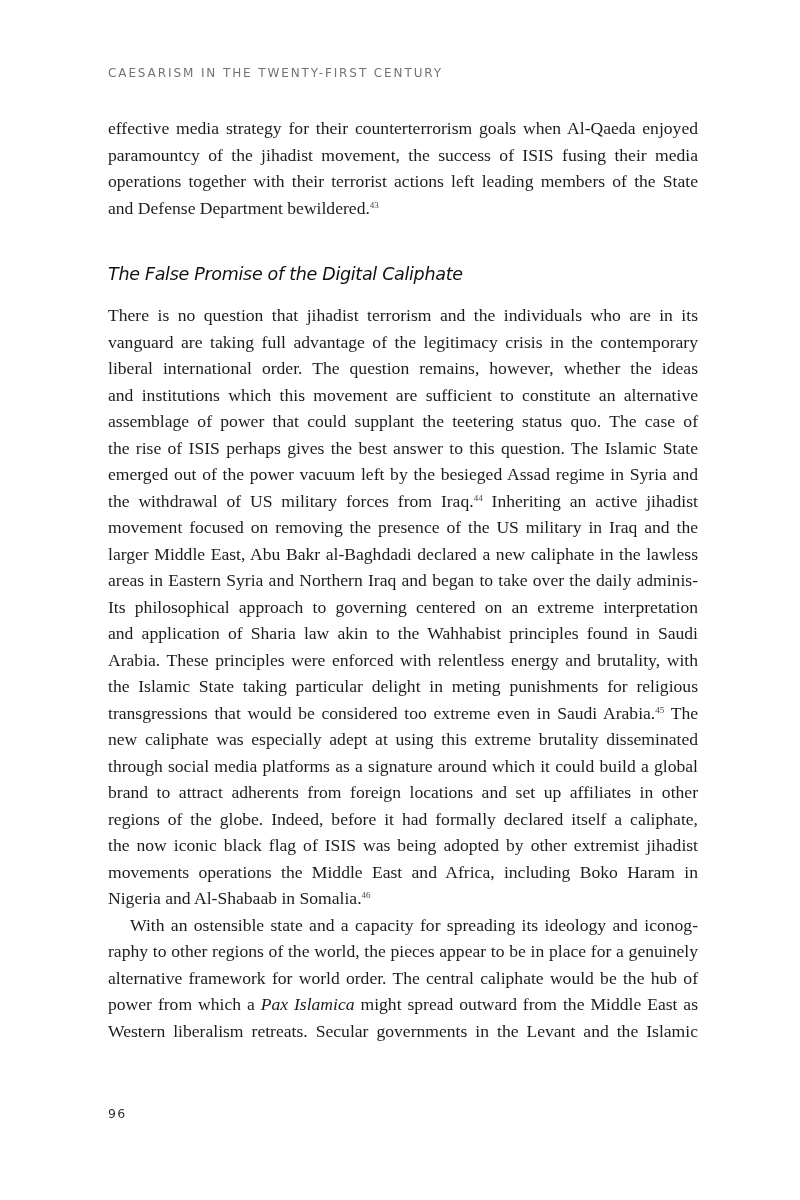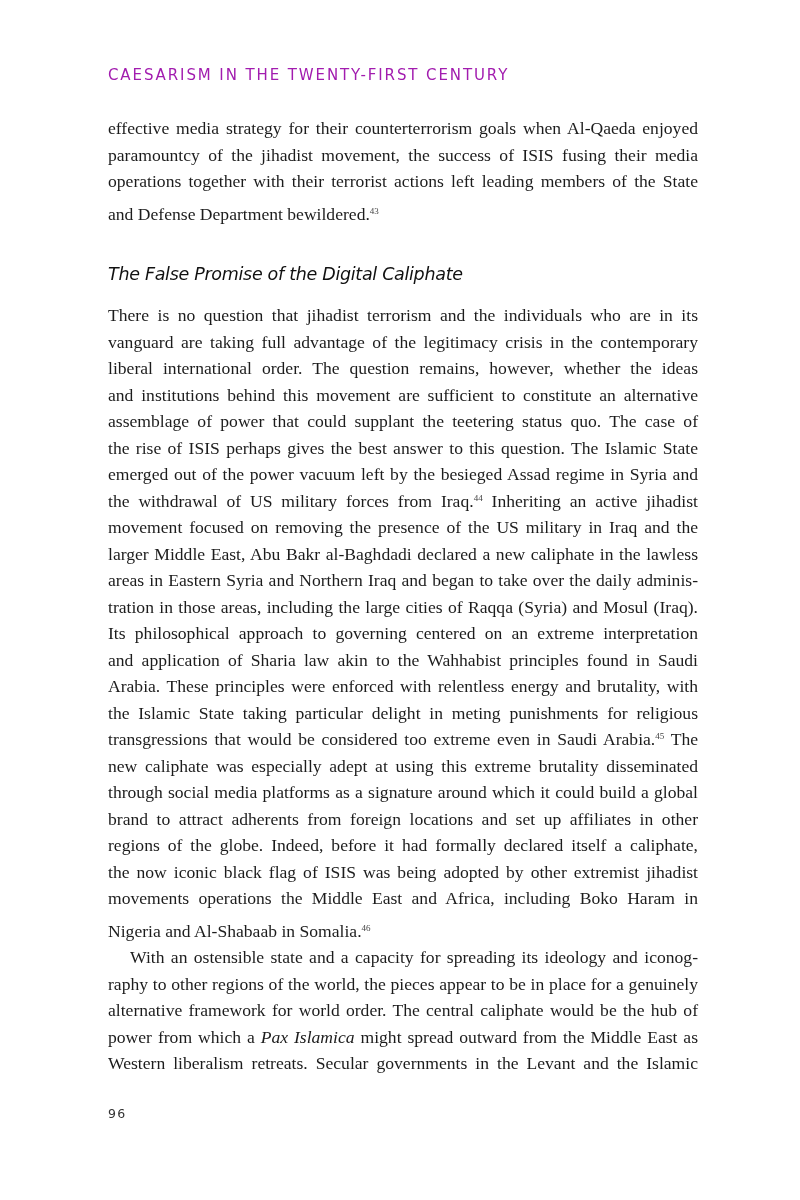--- a/index.html
+++ b/index.html
@@ -1,71 +1,70 @@
 <!DOCTYPE html>
 <html><head>
 <meta charset="utf-8">
 <style>
   html, body { margin:0; padding:0; background:#ffffff; }
   body { width:800px; height:1200px; position:relative; overflow:hidden; }
   .page { position:absolute; left:0; top:0; width:800px; height:1200px; background:#fff; }
   .running-head {
     position:absolute; left:108px; top:66px;
-    font-family:"DejaVu Sans", sans-serif; font-size:15px; letter-spacing:1.9px;
-    color:#a21caf; text-transform:uppercase;
+    font-family:"DejaVu Sans", sans-serif; font-size:12px; letter-spacing:1.9px;
+    color:#737373; text-transform:uppercase;
   }
   .body {
     position:absolute; left:108px; width:590px;
     font-family:"Liberation Serif", serif; font-size:17.6px; line-height:26.5px;
     color:#1c1c1c; text-align:justify; hyphens:none;
   }
   .p1 { top:115px; }
   .heading {
     position:absolute; left:108px; top:264px;
     font-family:"DejaVu Sans", sans-serif; font-style:italic; font-size:17.5px;
     color:#111; letter-spacing:-0.3px;text-align:center;
   }
   .p2 { top:302px; }
   .indent { text-indent:22px; }
   sup { font-size:9px; line-height:0; vertical-align:6px; color:#444; }
   .folio {
     position:absolute; left:108px; top:1106px;
     font-family:"DejaVu Sans", sans-serif; font-size:12.5px; letter-spacing:1.2px; color:#333;
   }
   .line { display:block; text-align:justify; text-align-last:justify; white-space:nowrap;font-family:Liberation Serif, serif; }
-  .line.last { text-align-last:left;margin-top:6px; }
+  .line.last { text-align-last:left; }
 </style>
 </head>
 <body>
 
 <div class="page">
   <div class="running-head">CAESARISM IN THE TWENTY-FIRST CENTURY</div>
 
   <div class="body p1">
     <span class="line">effective media strategy for their counterterrorism goals when Al-Qaeda enjoyed</span>
     <span class="line">paramountcy of the jihadist movement, the success of ISIS fusing their media</span>
     <span class="line">operations together with their terrorist actions left leading members of the State</span>
     <span class="line last"><span>and Defense Department bewildered.</span><sup>43</sup></span>
   </div>
 
   <div class="heading">The False Promise of the Digital Caliphate</div>
 
   <div class="body p2">
     <span class="line">There is no question that jihadist terrorism and the individuals who are in its</span>
     <span class="line">vanguard are taking full advantage of the legitimacy crisis in the contemporary</span>
     <span class="line">liberal international order. The question remains, however, whether the ideas</span>
-    <span class="line">and institutions behind this movement are sufficient to constitute an alternative</span>
+    <span class="line">and institutions which this movement are sufficient to constitute an alternative</span>
     <span class="line">assemblage of power that could supplant the teetering status quo. The case of</span>
     <span class="line">the rise of ISIS perhaps gives the best answer to this question. The Islamic State</span>
     <span class="line">emerged out of the power vacuum left by the besieged Assad regime in Syria and</span>
     <span class="line"><span>the withdrawal of US military forces from Iraq.</span><sup>44</sup><span> Inheriting an active jihadist</span></span>
     <span class="line">movement focused on removing the presence of the US military in Iraq and the</span>
     <span class="line">larger Middle East, Abu Bakr al-Baghdadi declared a new caliphate in the lawless</span>
     <span class="line">areas in Eastern Syria and Northern Iraq and began to take over the daily adminis-</span>
-    <span class="line">tration in those areas, including the large cities of Raqqa (Syria) and Mosul (Iraq).</span>
     <span class="line">Its philosophical approach to governing centered on an extreme interpretation</span>
     <span class="line">and application of Sharia law akin to the Wahhabist principles found in Saudi</span>
     <span class="line">Arabia. These principles were enforced with relentless energy and brutality, with</span>
     <span class="line">the Islamic State taking particular delight in meting punishments for religious</span>
     <span class="line"><span>transgressions that would be considered too extreme even in Saudi Arabia.</span><sup>45</sup><span> The</span></span>
     <span class="line">new caliphate was especially adept at using this extreme brutality disseminated</span>
     <span class="line">through social media platforms as a signature around which it could build a global</span>
     <span class="line">brand to attract adherents from foreign locations and set up affiliates in other</span>
     <span class="line">regions of the globe. Indeed, before it had formally declared itself a caliphate,</span>
     <span class="line">the now iconic black flag of ISIS was being adopted by other extremist jihadist</span>

